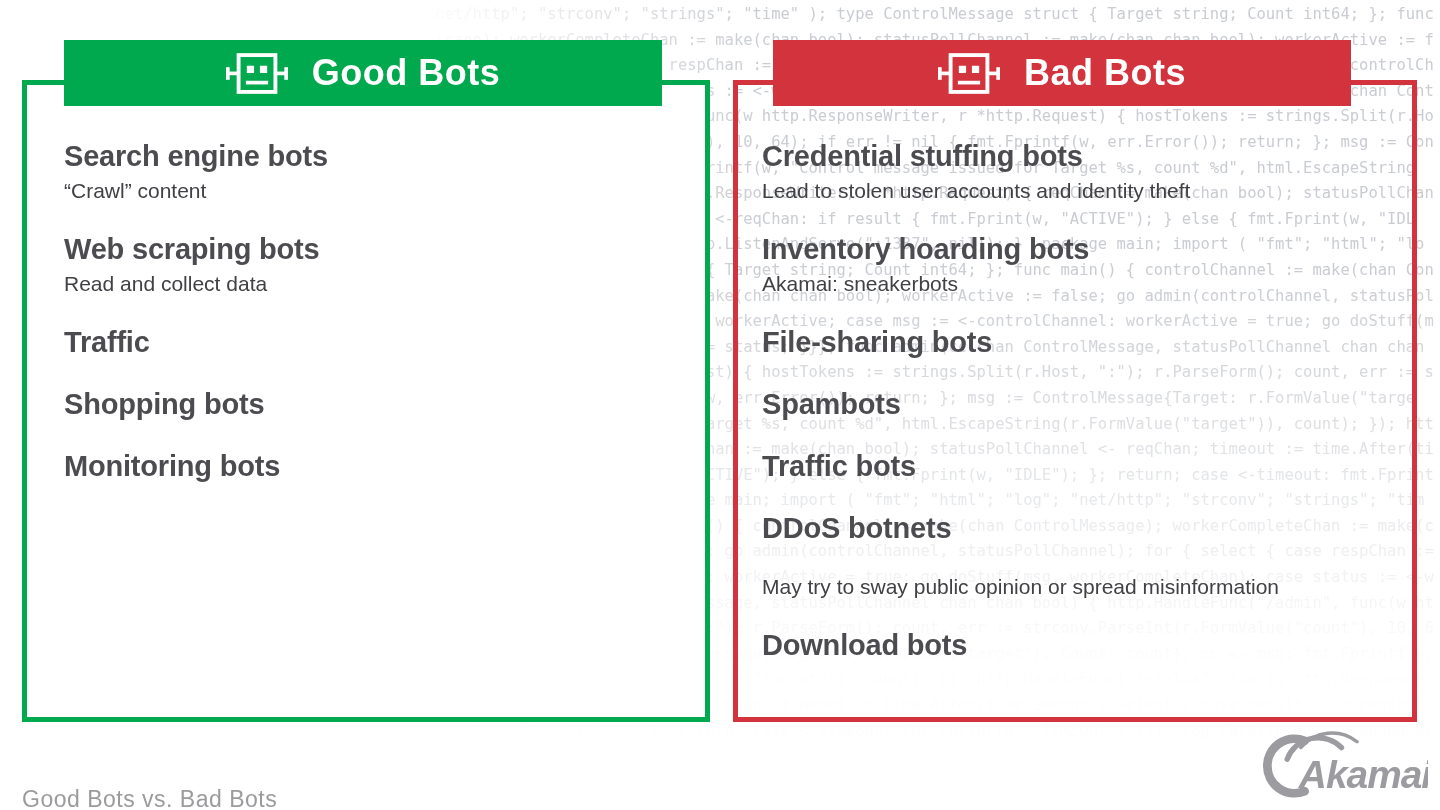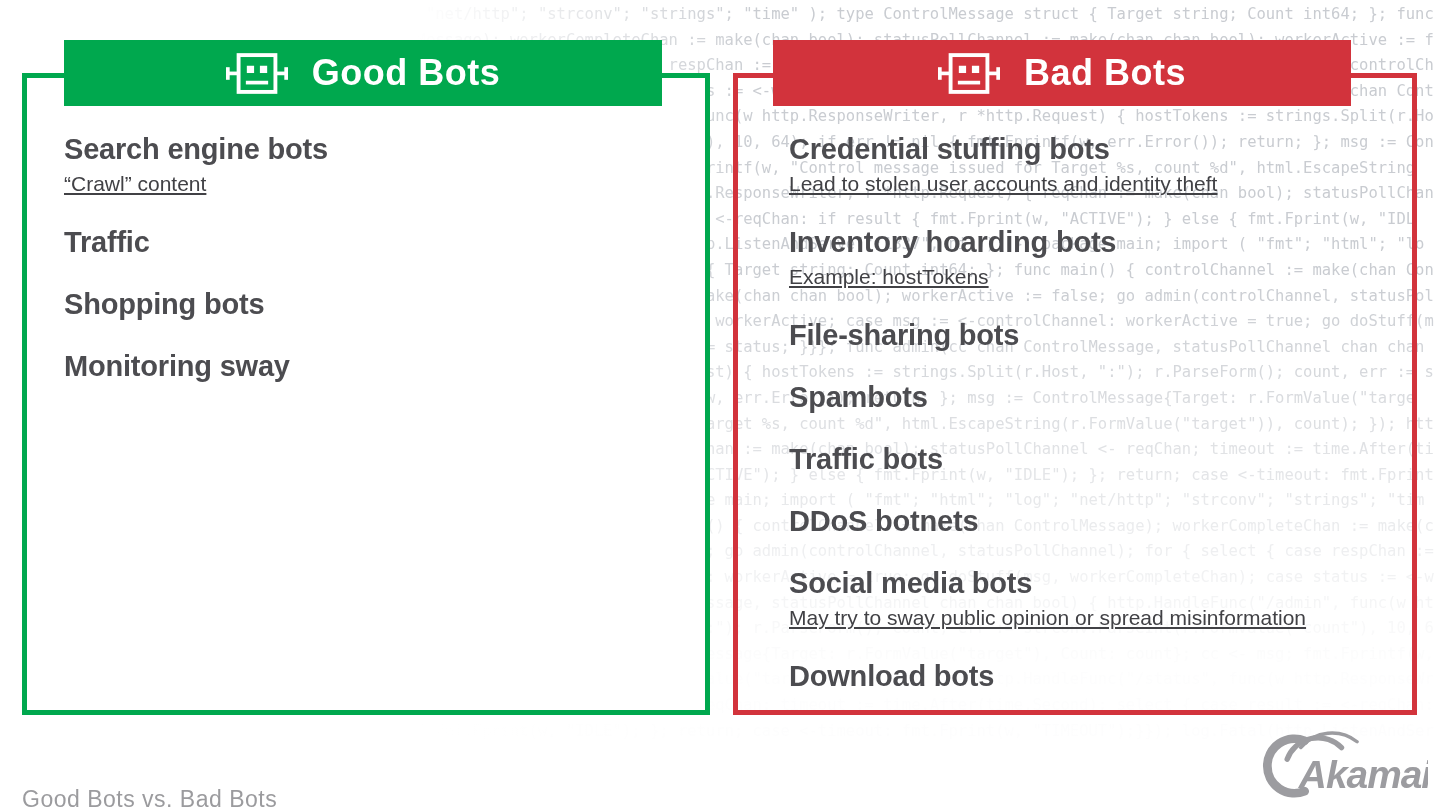--- a/index.html
+++ b/index.html
@@ -13,28 +13,28 @@
     font-family:"DejaVu Sans Mono",monospace;
     font-size:15.5px;line-height:25.6px;letter-spacing:0;
     white-space:pre-wrap;word-break:break-all;overflow:hidden;
     z-index:0;
   }
   .fade{position:absolute;inset:0;pointer-events:none;}
   .fade-x{z-index:1;background:linear-gradient(to right,#ffffff 0%,#ffffff 29%,rgba(255,255,255,0) 53%);}
   .fade-y{z-index:2;background:linear-gradient(to bottom,rgba(255,255,255,0) 34%,rgba(255,255,255,0.97) 82%);}
 
   
-  .panel{position:absolute;top:73px;height:642px;border:5px solid #c2410c;box-sizing:border-box;z-index:3;}
+  .panel{position:absolute;top:80px;height:642px;border:5px solid #c2410c;box-sizing:border-box;z-index:3;}
   .panel-good{left:22px;width:688px;background:#ffffff;}
   .panel-bad{left:733px;width:684px;background:transparent;}
   .panel-items{padding:55px 18px 0 37px;}
-  .panel-bad .panel-items{padding-left:51px;}
+  .panel-bad .panel-items{padding-left:24px;}
   .item{margin-bottom:30px;}
   .item-name{font-size:29px;line-height:32px;font-weight:bold;color:var(--c-title);letter-spacing:-0.2px;}
-  .item-desc{font-size:21px;line-height:25px;margin-top:6px;color:var(--c-desc);text-decoration:underline;}
+  .item-desc{font-size:21px;line-height:25px;margin-top:6px;color:var(--c-desc);}
 
   
   .bar{
     position:absolute;top:40px;height:66px;z-index:4;
     display:flex;align-items:center;justify-content:center;gap:24px;
   }
   .bar-good{left:64px;width:598px;}
   .bar-bad{left:773px;width:578px;}
   .bar-title{color:#ffffff;font-size:36px;font-weight:bold;letter-spacing:0.5px;}
   .robot{width:62px;height:43px;display:block;}
@@ -52,55 +52,58 @@
   <div class="fade fade-x"></div>
   <div class="fade fade-y"></div>
 
   <section class="panel panel-good" style="border-color: rgb(0, 168, 78);">
     <div class="panel-items">
         <div class="item">
           <div class="item-name">Search engine bots</div>
           <div class="item-desc">“Crawl” content</div>
         </div>
         <div class="item">
+          <div class="item-name">Web scraping bots</div>
+          <div class="item-desc">Read and collect data</div>
+        </div>
+        <div class="item">
           <div class="item-name">Traffic</div>
         </div>
         <div class="item">
           <div class="item-name">Shopping bots</div>
         </div>
         <div class="item">
-          <div class="item-name">Monitoring sway</div>
+          <div class="item-name">Monitoring bots</div>
         </div>
       </div>
   </section>
 
   <section class="panel panel-bad" style="border-color: rgb(210, 51, 60);">
     <div class="panel-items">
         <div class="item">
           <div class="item-name">Credential stuffing bots</div>
           <div class="item-desc">Lead to stolen user accounts and identity theft</div>
         </div>
         <div class="item">
           <div class="item-name">Inventory hoarding bots</div>
-          <div class="item-desc">Example: hostTokens</div>
+          <div class="item-desc">Akamai: sneakerbots</div>
         </div>
         <div class="item">
           <div class="item-name">File-sharing bots</div>
         </div>
         <div class="item">
           <div class="item-name">Spambots</div>
         </div>
         <div class="item">
           <div class="item-name">Traffic bots</div>
         </div>
         <div class="item">
           <div class="item-name">DDoS botnets</div>
         </div>
         <div class="item">
-          <div class="item-name">Social media bots</div>
           <div class="item-desc">May try to sway public opinion or spread misinformation</div>
         </div>
         <div class="item">
           <div class="item-name">Download bots</div>
         </div>
       </div>
   </section>
 
   <header class="bar bar-good" style="background: rgb(0, 168, 78);">
     <svg class="robot" viewBox="0 0 64 44" aria-hidden="true">

